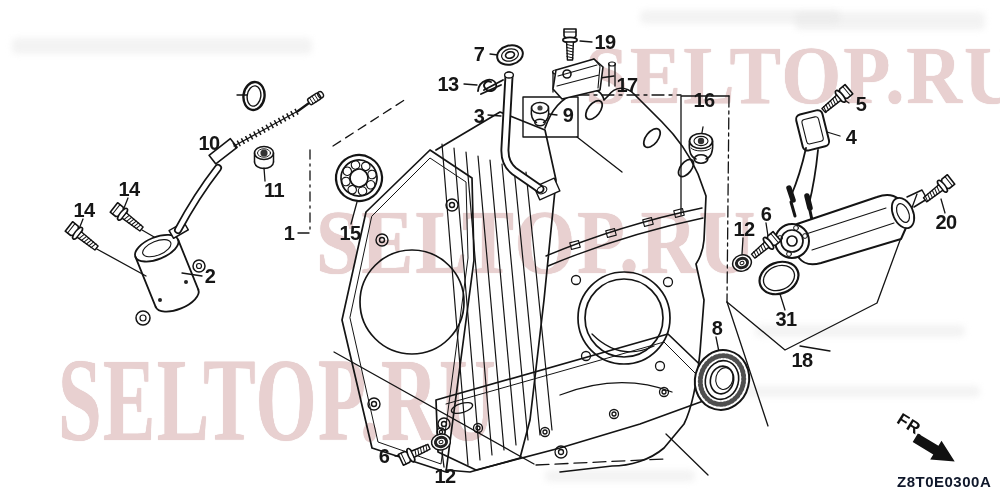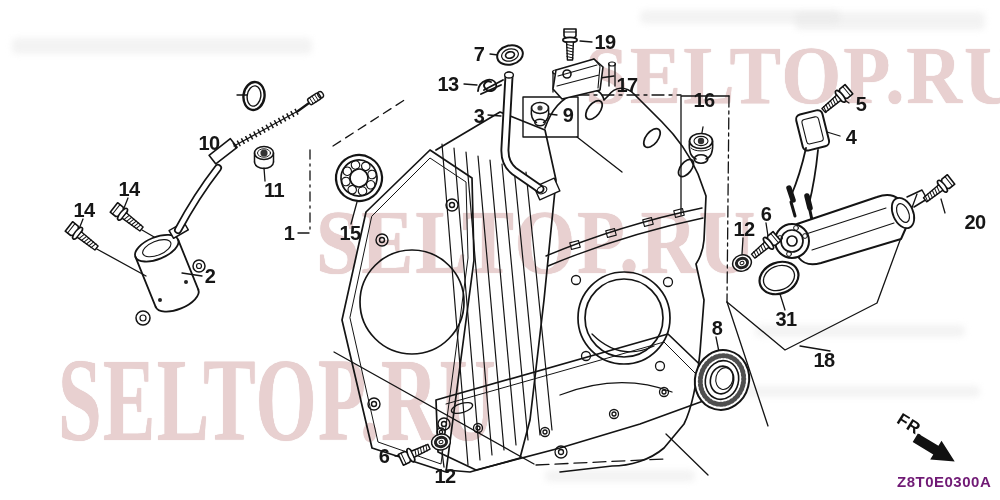--- a/index.html
+++ b/index.html
@@ -7,21 +7,21 @@
          font-family:"Liberation Sans",sans-serif;}
   .watermark{position:absolute;font-family:"Liberation Serif",serif;font-weight:700;
              color:#e8d0d0;letter-spacing:2px;line-height:1;white-space:nowrap;z-index:1;
              transform-origin:0 0;text-shadow:0 0 1px #dcc2c2;}
   .noise{position:absolute;background:#e7e7e7;filter:blur(3px);opacity:.5;z-index:0;border-radius:5px;}
   svg.diagram{position:absolute;left:0;top:0;z-index:2;}
   .callout{position:absolute;transform:translate(-50%,-50%);font-size:20px;font-weight:700;
            color:#161616;z-index:3;letter-spacing:-0.5px;}
   .fr{position:absolute;left:896px;top:416px;font-size:17px;font-weight:700;color:#111;
       transform:rotate(32deg);z-index:3;letter-spacing:1px;}
-  .code{position:absolute;left:897px;top:473px;font-size:15px;font-weight:700;color:#701a75;
+  .code{position:absolute;left:897px;top:473px;font-size:15px;font-weight:700;color:#0f172a;
         letter-spacing:.5px;z-index:3;transform:scaleY(.95);}
 </style>
 </head>
 <body>
 
 <div class="stage">
 
   <div class="noise" style="left:12px;top:38px;width:300px;height:16px;"></div>
   <div class="noise" style="left:795px;top:12px;width:190px;height:18px;"></div>
   <div class="noise" style="left:640px;top:10px;width:200px;height:14px;"></div>
@@ -389,21 +389,21 @@
       <div class="callout" style="left: 289px; top: 233px;">1</div>
       <div class="callout" style="left: 350px; top: 233px;">15</div>
       <div class="callout" style="left: 274px; top: 190px;">11</div>
       <div class="callout" style="left: 84px; top: 210px;">14</div>
       <div class="callout" style="left: 129px; top: 189px;">14</div>
       <div class="callout" style="left: 210px; top: 276px;">2</div>
       <div class="callout" style="left: 744px; top: 229px;">12</div>
       <div class="callout" style="left: 766px; top: 214px;">6</div>
       <div class="callout" style="left: 786px; top: 319px;">31</div>
       <div class="callout" style="left: 717px; top: 328px;">8</div>
-      <div class="callout" style="left: 824px; top: 360px;">18</div>
-      <div class="callout" style="left: 975px; top: 222px;">20</div>
+      <div class="callout" style="left: 802px; top: 360px;">18</div>
+      <div class="callout" style="left: 946px; top: 222px;">20</div>
       <div class="callout" style="left: 384px; top: 456px;">6</div>
       <div class="callout" style="left: 445px; top: 476px;">12</div>
     </div>
 
   <div class="fr">FR.</div>
   <div class="code">Z8T0E0300A</div>
 </div>
 
 </body></html>

